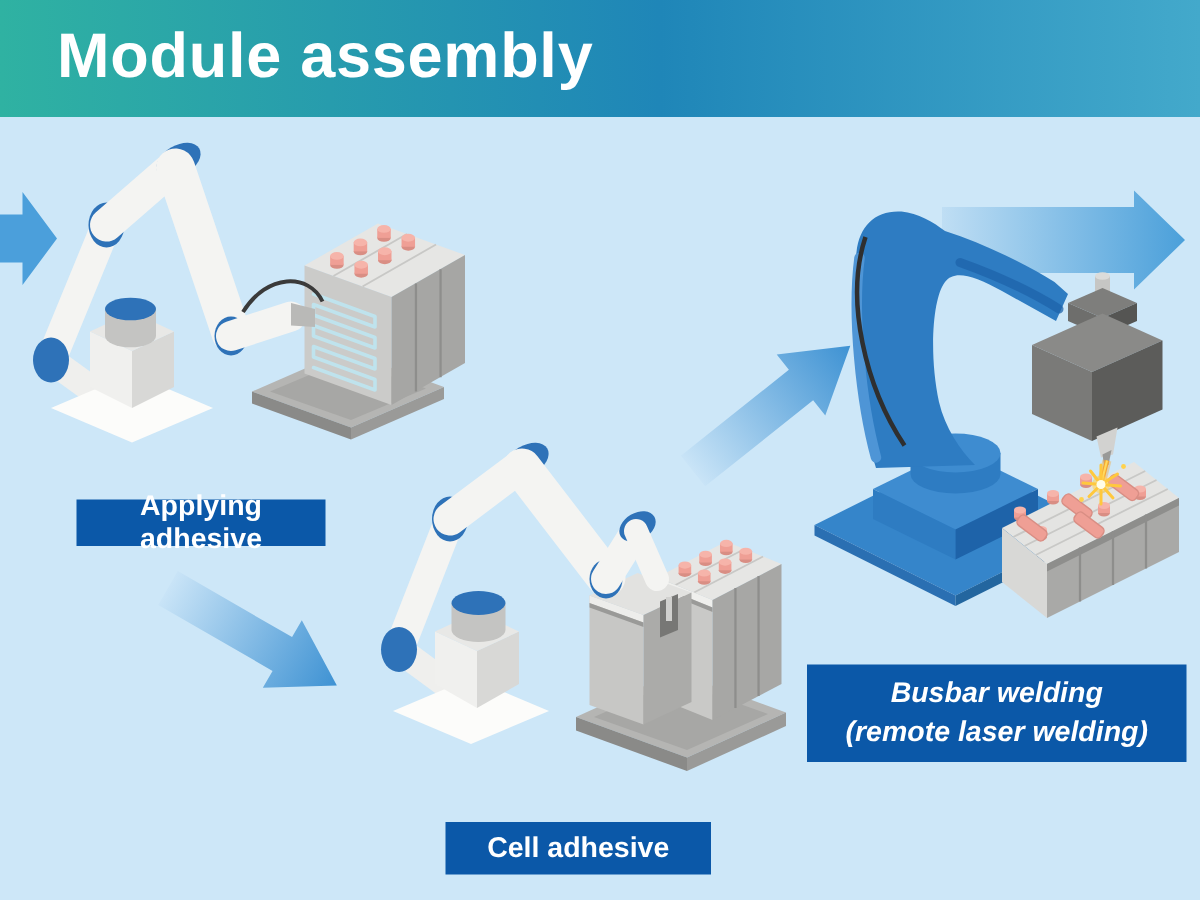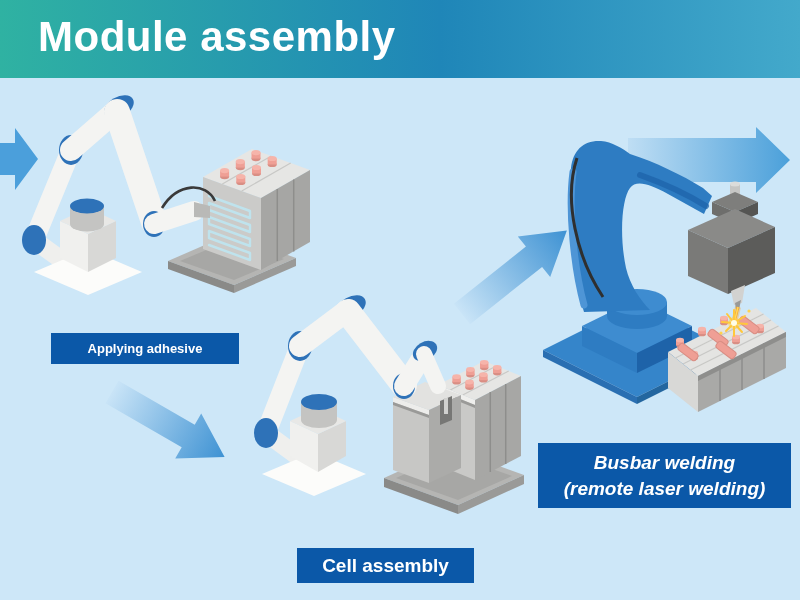--- a/index.html
+++ b/index.html
@@ -6,21 +6,21 @@
   body{width:800px;height:600px;overflow:hidden;font-family:"Liberation Sans",sans-serif;}
   .stage{position:relative;width:800px;height:600px;background:#CDE7F8;}
   .header{position:absolute;left:0;top:0;width:800px;height:78px;
     background:linear-gradient(90deg,#2FB2A2 0%,#1F86B8 55%,#43A9CB 100%);
     display:flex;align-items:center;}
   .header h1{margin:0 16px 4px 38px;color:#FFFFFF;font-size:42px;font-weight:700;letter-spacing:.5px;}
   .scene{position:absolute;left:0;top:0;width:800px;height:600px;}
   .step-label{position:absolute;background:#0B58A8;color:#FFFFFF;font-weight:700;
     display:flex;align-items:center;justify-content:center;text-align:center;
     white-space:pre-line;z-index:3;}
-  .lbl-1{left:51px;top:333px;width:188px;height:31px;font-size:13px;}
+  .lbl-1{left:51px;top:333px;width:166px;height:31px;font-size:19px;}
   .lbl-2{left:297px;top:548px;width:177px;height:35px;font-size:19px;}
   .lbl-3{left:538px;top:443px;width:253px;height:65px;font-size:19px;line-height:26px;font-style:italic;}
 </style>
 </head>
 <body>
 
 <div class="stage">
 
   <svg class="scene" viewBox="0 0 800 600" xmlns="http://www.w3.org/2000/svg">
     <defs>
@@ -304,17 +304,17 @@
         <circle cx="721" cy="333" r="1.6" fill="#FFD24D"></circle>
       </g>
     </g>
   </svg>
 
   <div class="header">
     <h1>Module assembly</h1>
   </div>
 
   <div class="step-label lbl-1">Applying adhesive</div>
-  <div class="step-label lbl-2">Cell assembly</div>
+  <div class="step-label lbl-2">Cell adhesive</div>
   <div class="step-label lbl-3">Busbar welding
 (remote laser welding)</div>
 
 </div>
 
 </body></html>

